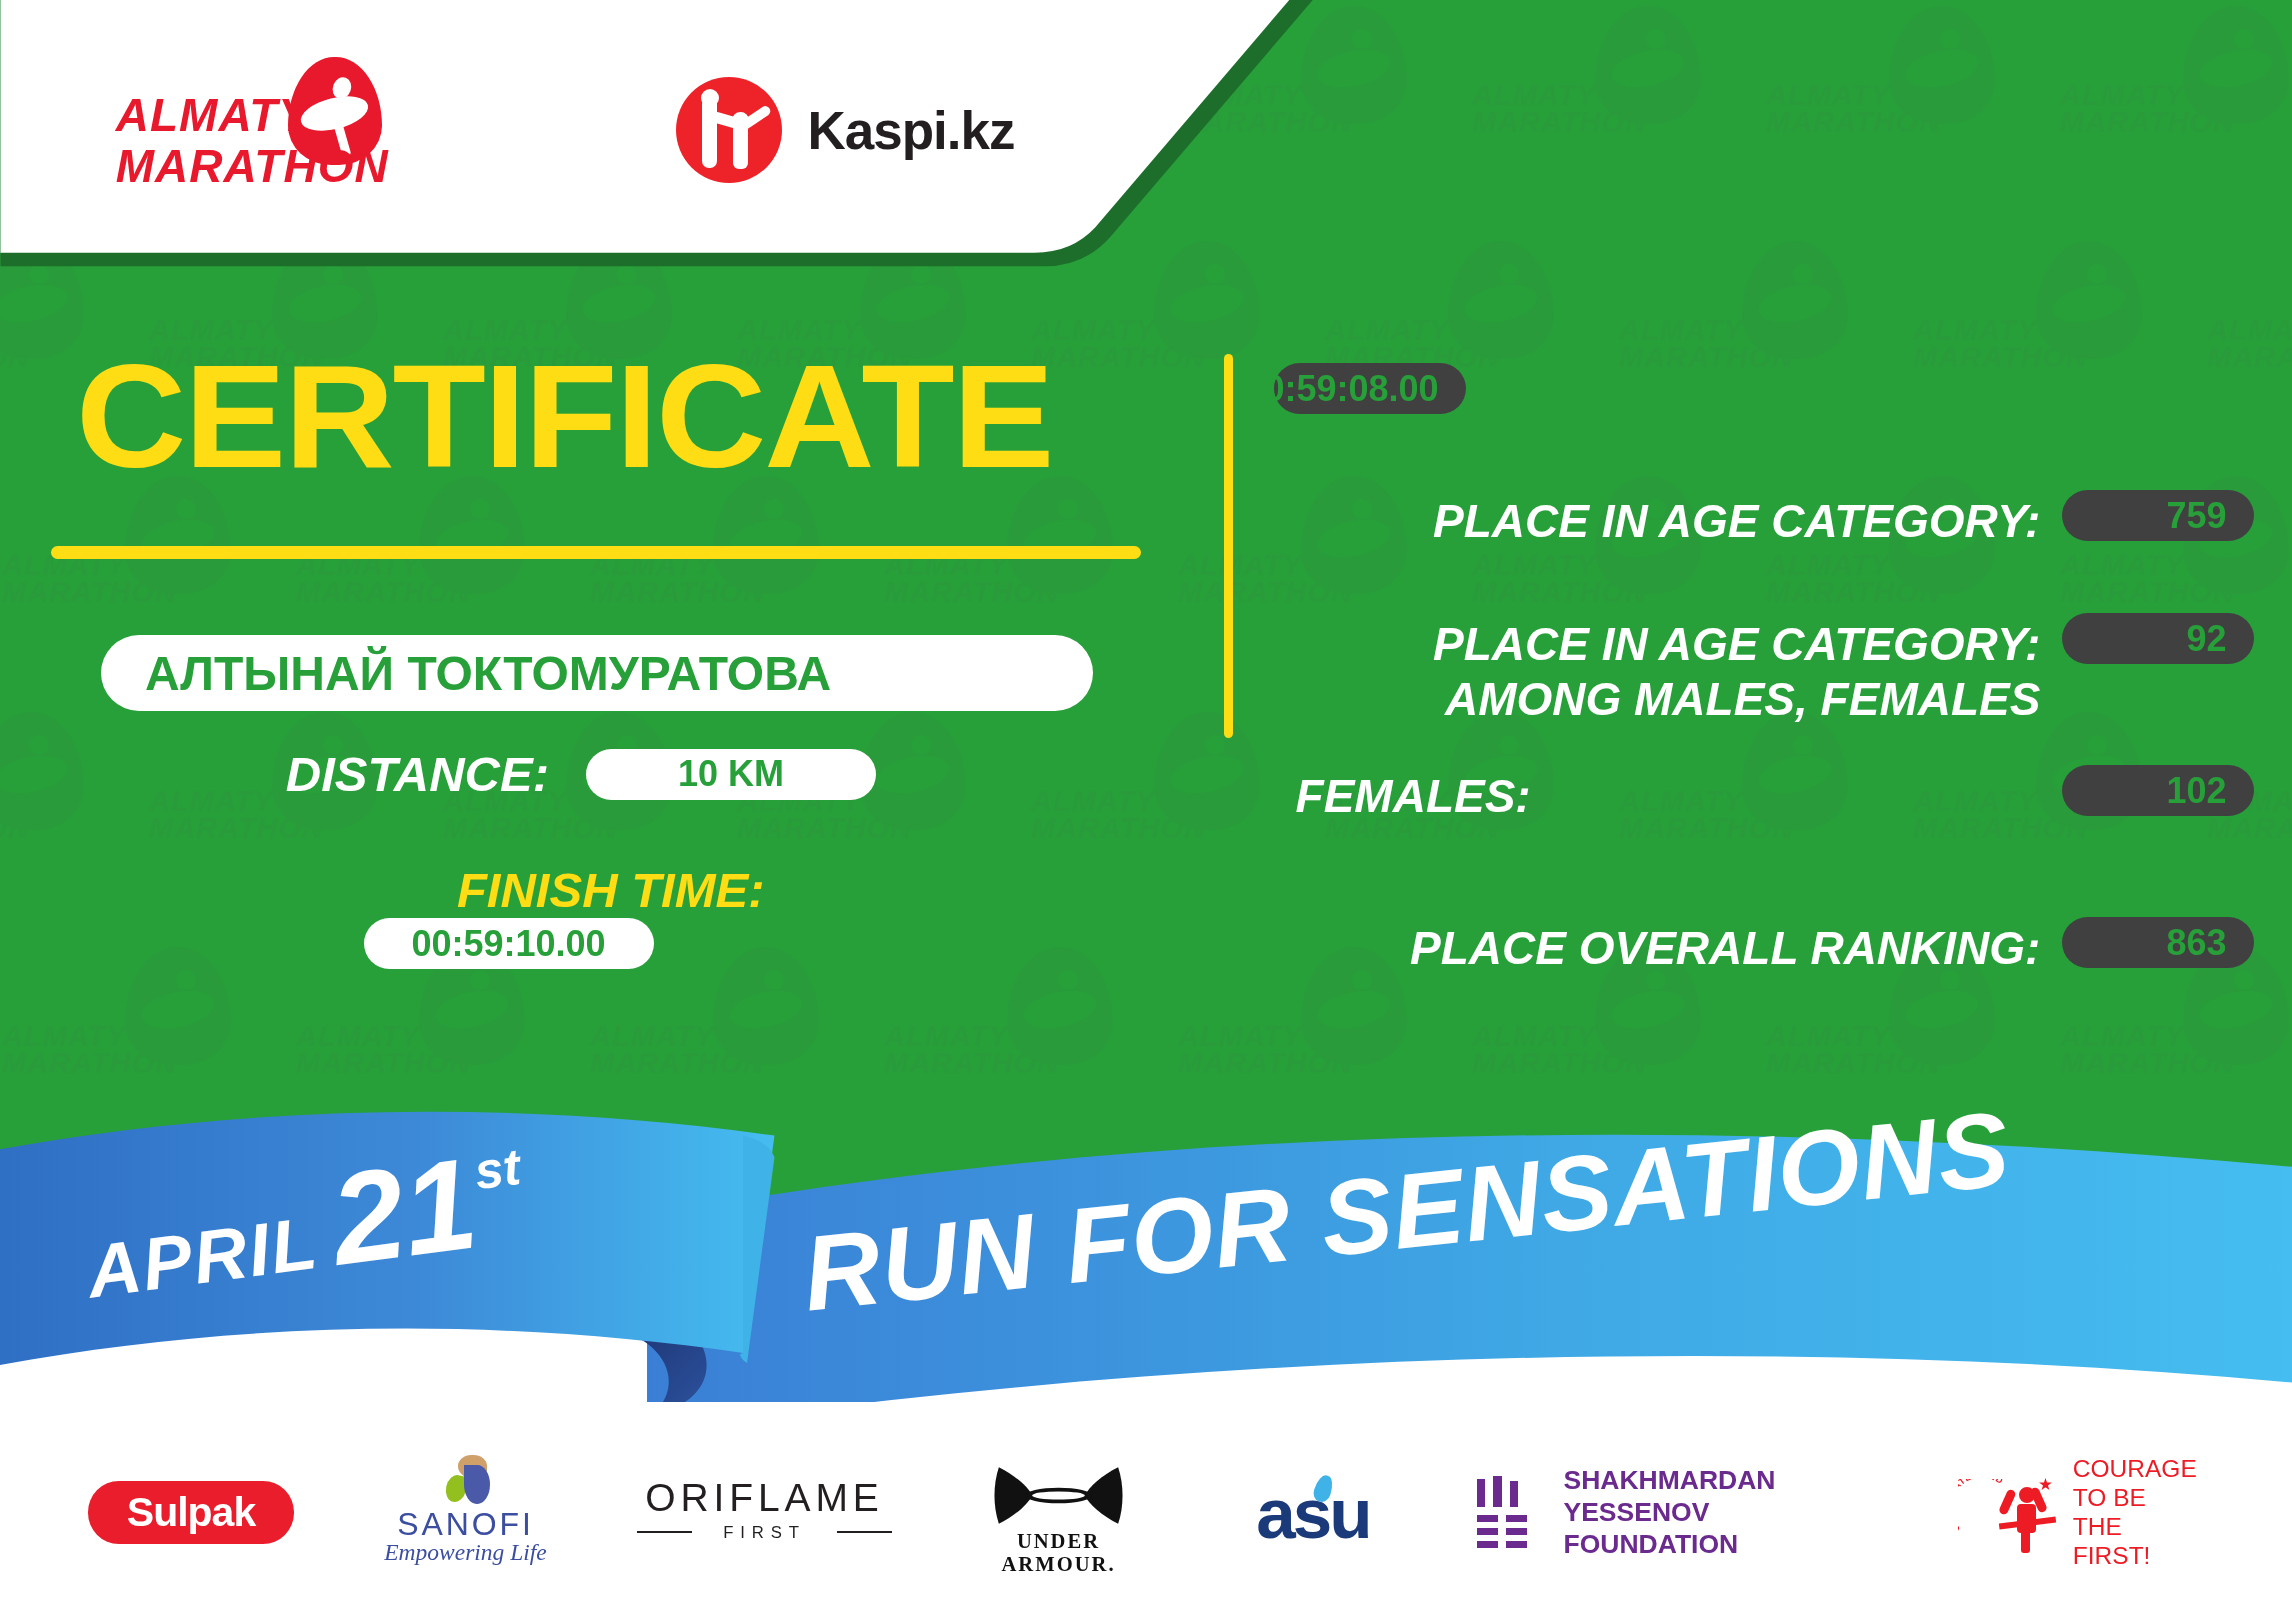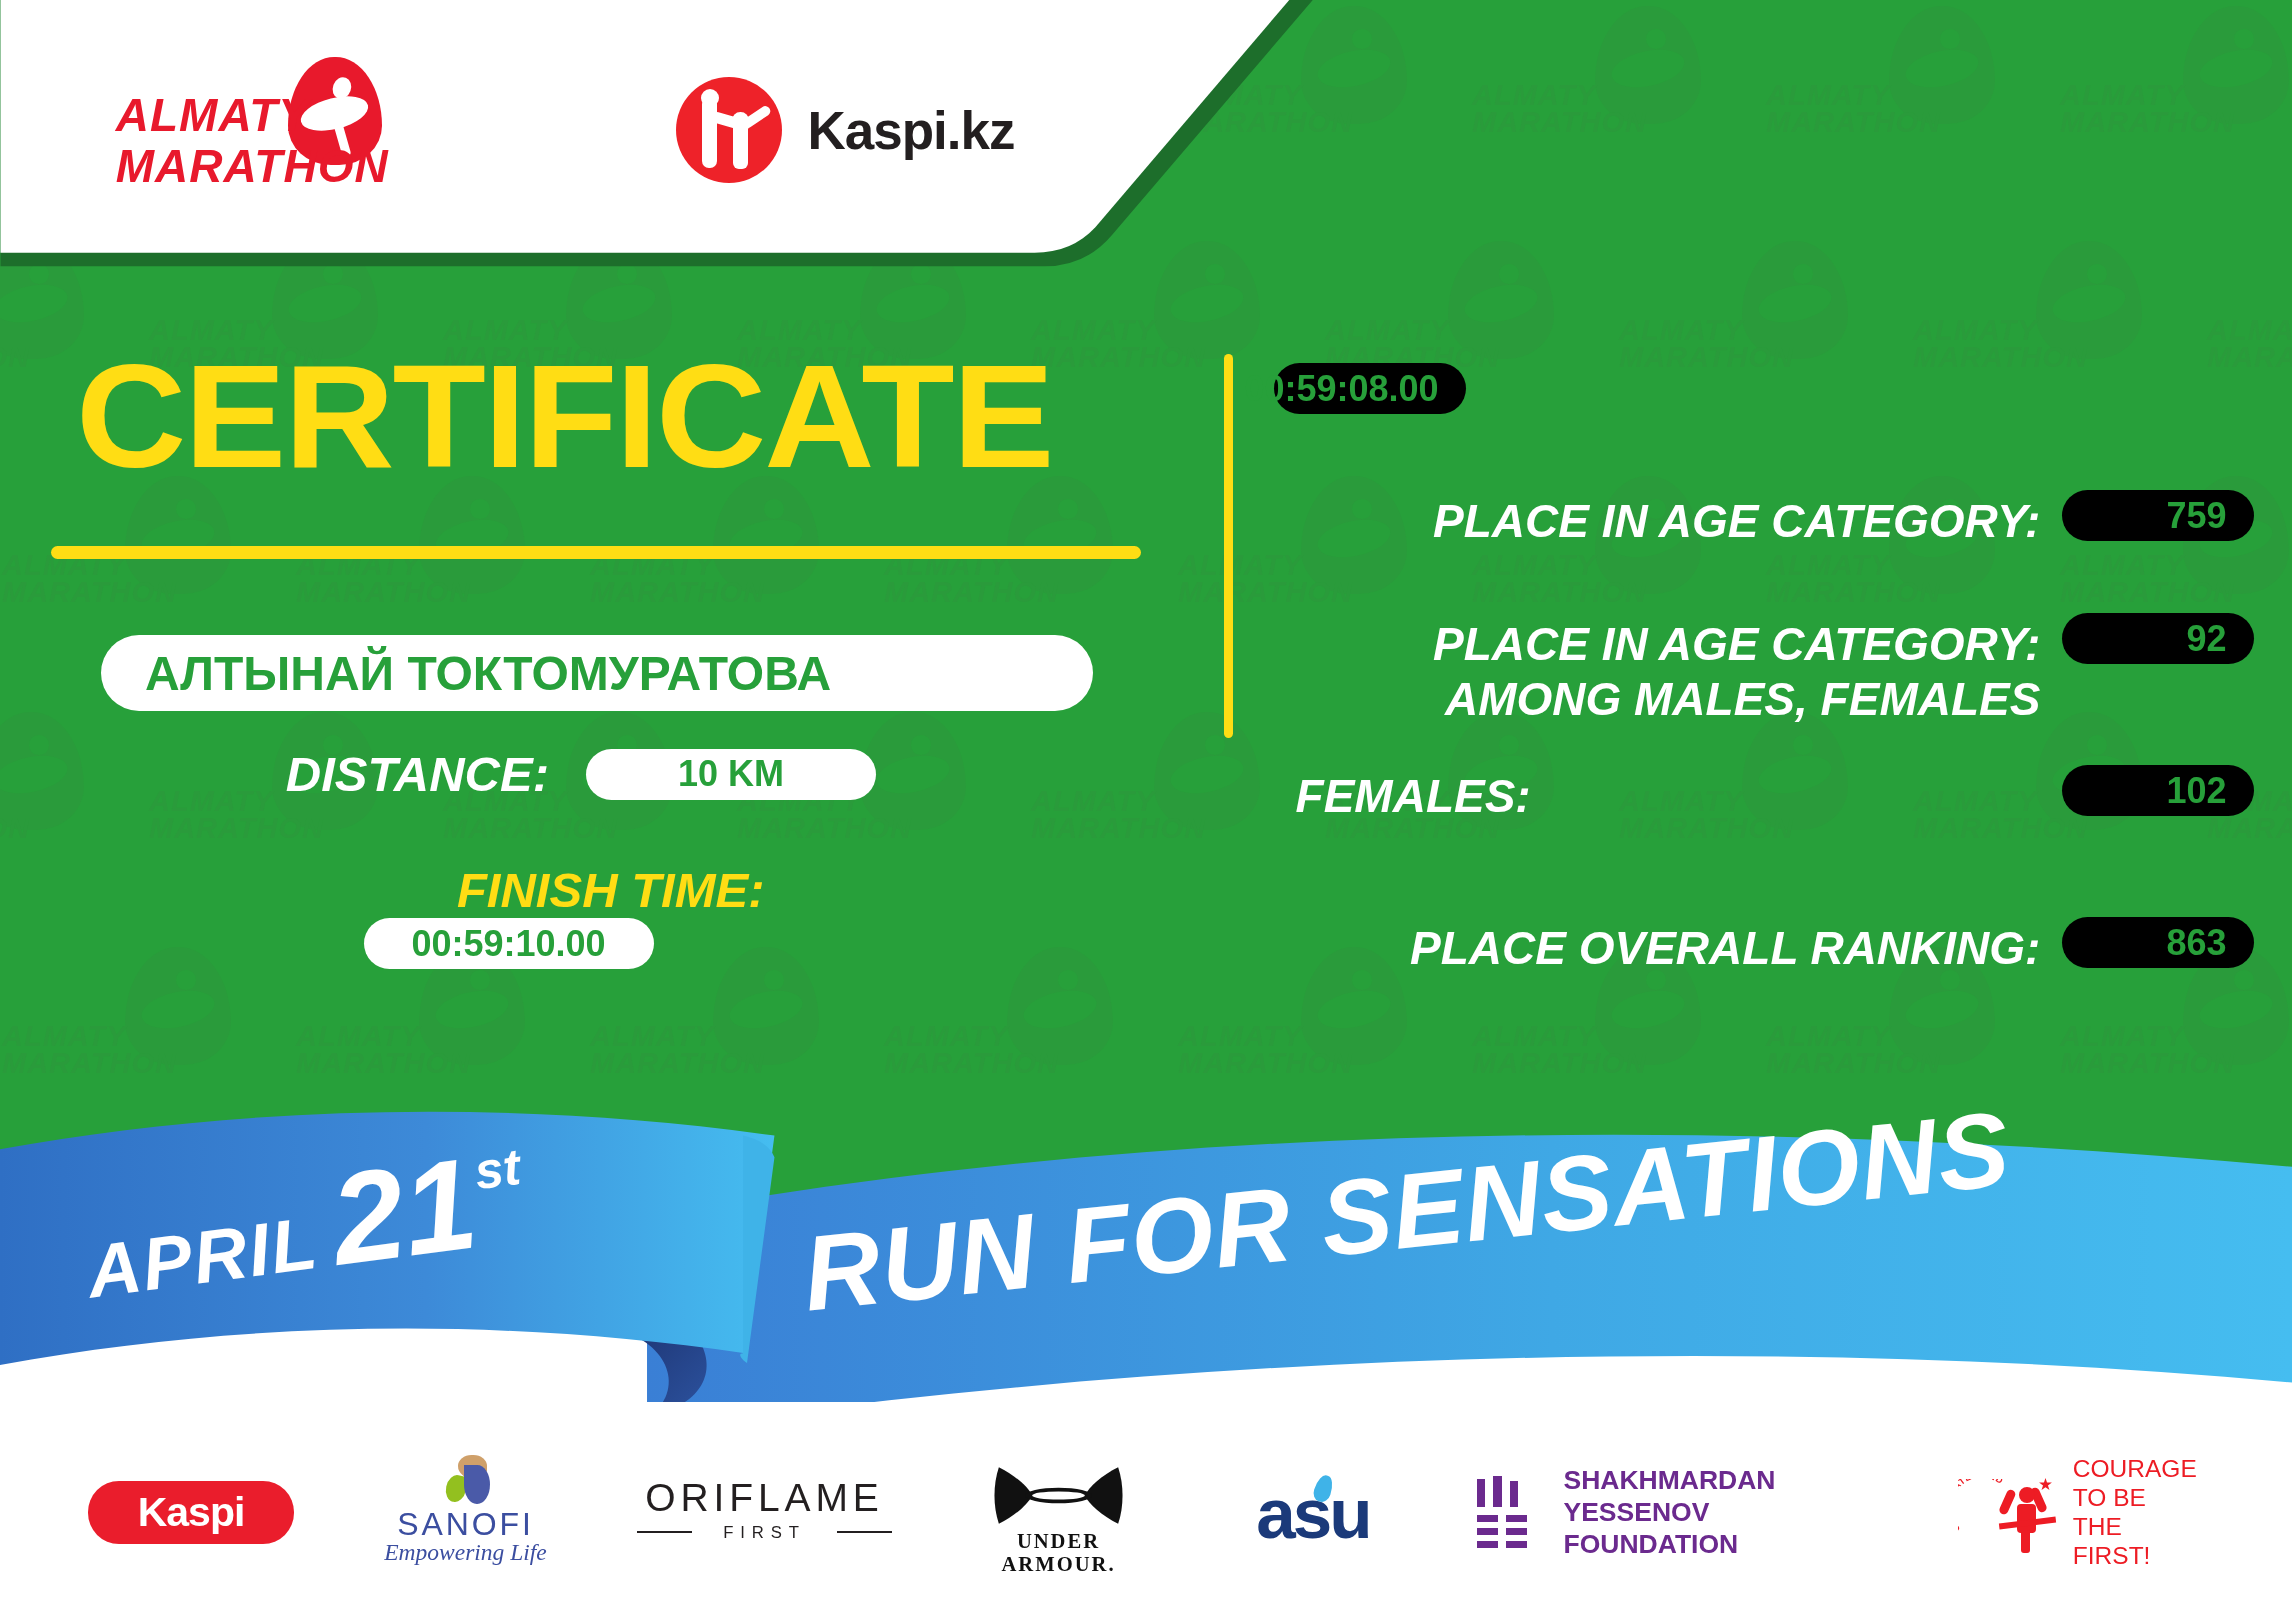--- a/index.html
+++ b/index.html
@@ -183,21 +183,21 @@
     font-size:46px;line-height:55px;
     letter-spacing:0px;
     font-family:"Liberation Sans", sans-serif;
     text-align:right;
     padding-right:21.6px;
     padding-top:3.9px;
   }
   .stat-label.two-line{text-align:left;padding-left:21.6px;}
   .stat-value{
     width:192px;height:51px;flex:none;
-    background:#000000;border-radius:25.5px;
+    background:#404040;border-radius:25.5px;
     display:flex;align-items:center;justify-content:flex-end;
     padding-right:27.4px;box-sizing:border-box;
     color:#27a03a;font-weight:bold;font-size:36px;
     font-family:"Liberation Sans", sans-serif;
   }
   .stat-chip{margin-top:0px;}
   .s1{position:absolute;left:0;top:0;width:980px;}
   .s2{position:absolute;left:0;top:127px;width:980px;}
   .s3{position:absolute;left:0;top:250px;width:980px;}
   .s4{position:absolute;left:0;top:402px;width:980px;}
@@ -811,21 +811,21 @@
       <span class="rb-21">21</span>
       <span class="rb-st">st</span>
     </div>
 
     <div class="ribbon-right-text">RUN FOR SENSATIONS</div>
   </div>
 
   <div class="sponsors">
 
     <div class="sp">
-      <div class="sulpak">Kaspi</div>
+      <div class="sulpak">Sulpak</div>
     </div>
 
     <div class="sp">
       <div class="sanofi">
         <div class="sanofi-mark">
           <div class="sanofi-tan"></div>
           <div class="sanofi-green"></div>
           <div class="sanofi-blue"></div>
         </div>
         <div class="sanofi-name">SANOFI</div>

